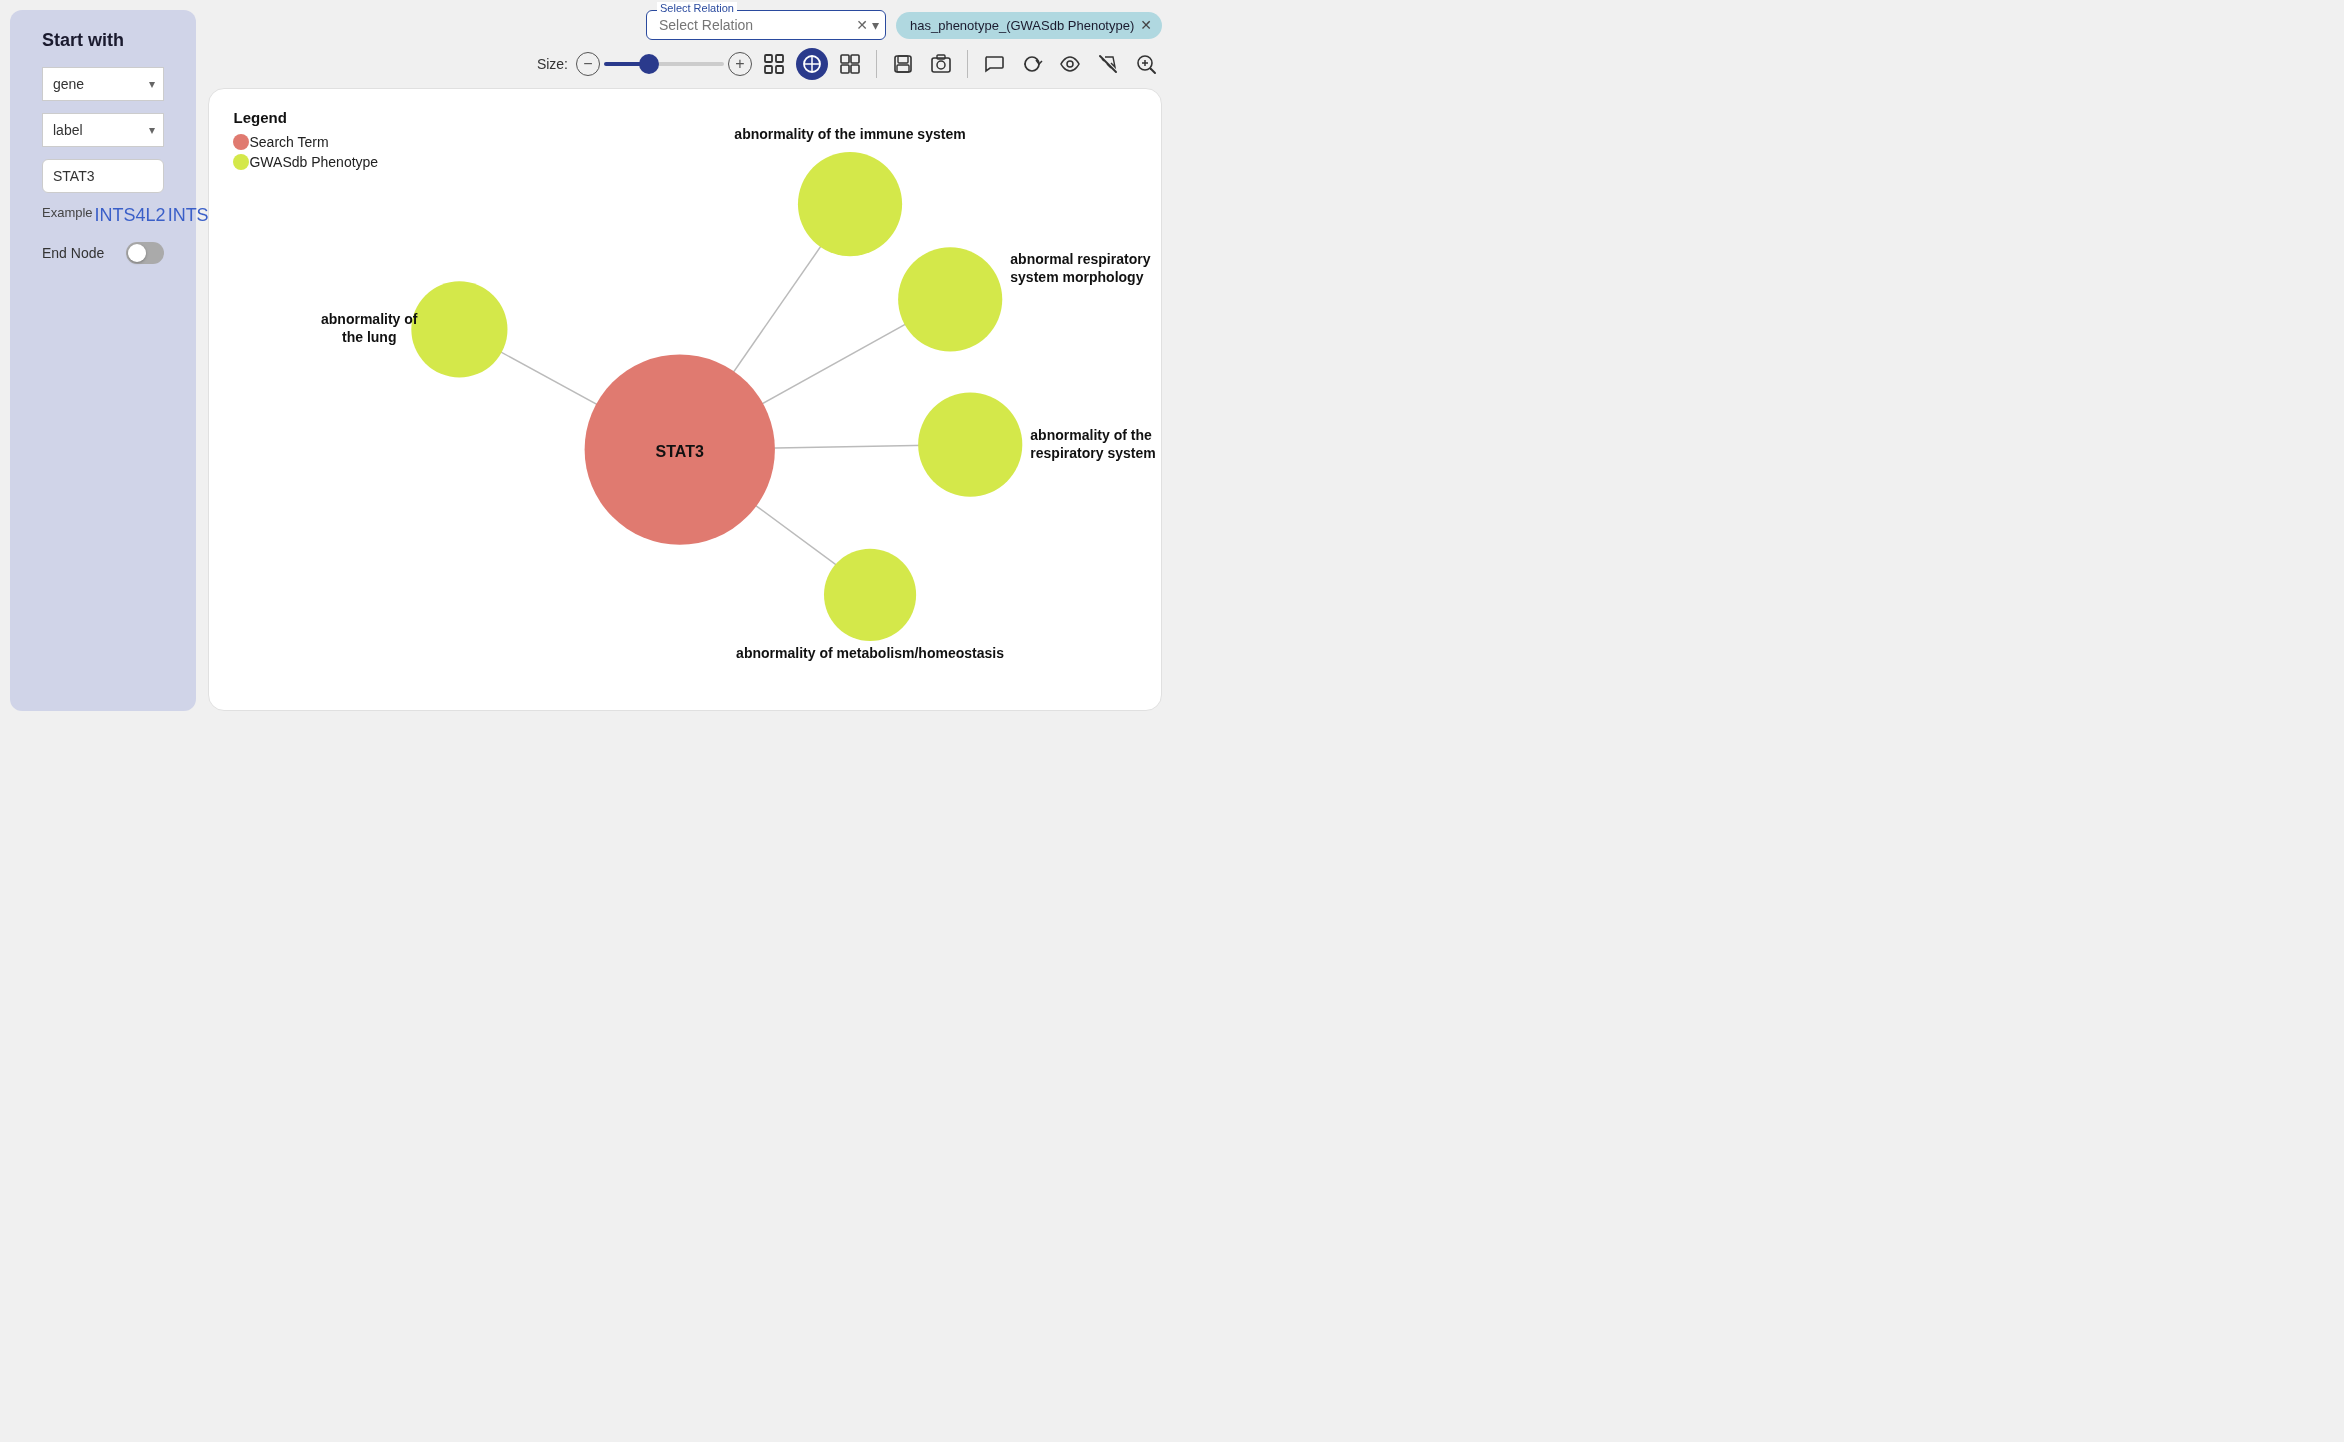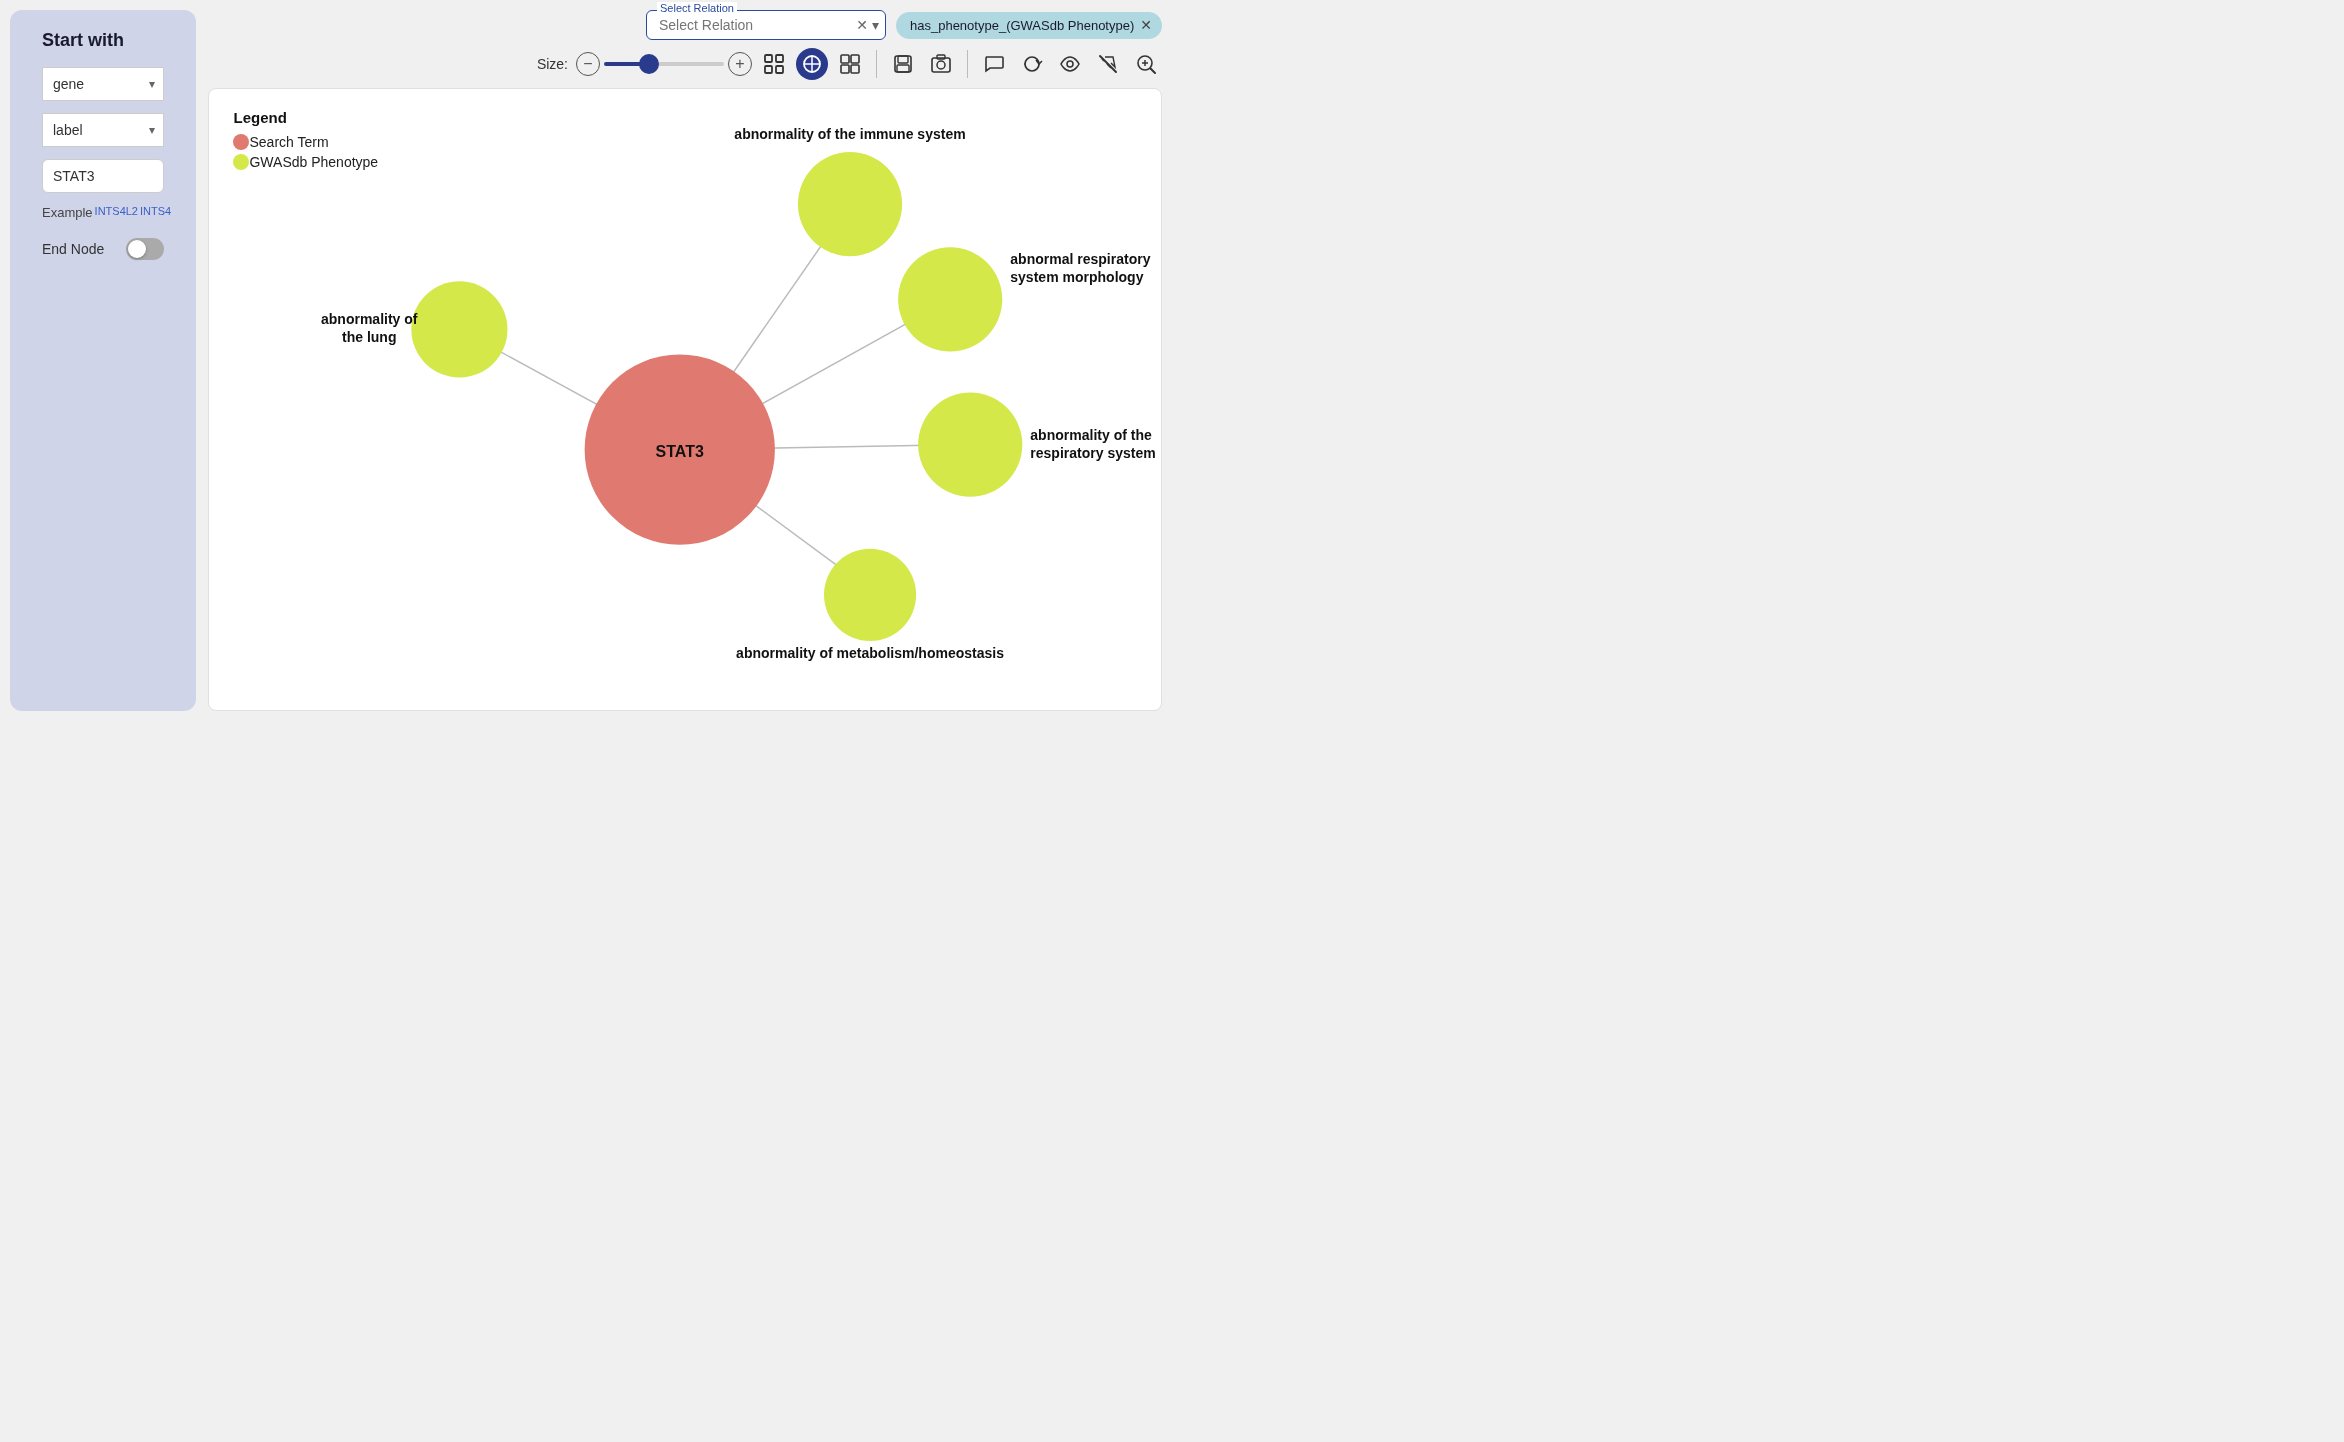--- a/index.html
+++ b/index.html
@@ -68,21 +68,21 @@
       display: flex;
       flex-direction: row;
       gap: 2px;
     }
     .example-label {
       font-size: 13px;
       color: #444;
       margin-bottom: 2px;
     }
     .example-link {
-      font-size: 11px;
+      font-size: 18px;
       color: #3a5fc8;
       cursor: pointer;
       text-align: center;
     }
     .end-node-row {
       display: flex;
       align-items: center;
       justify-content: space-between;
       margin-top: 4px;
     }
@@ -254,21 +254,21 @@
     .toolbar-btn.active {
       background: #2a3a8c;
       color: #fff;
       border-radius: 50%;
     }
 
     
     .graph-area {
       flex: 1;
       background: #fff;
-      border-radius: 8px;
+      border-radius: 16px;
       position: relative;
       overflow: hidden;
       border: 1px solid #e0e0e0;
     }
 
     
     .legend {
       position: absolute;
       top: 20px;
       left: 24px;

